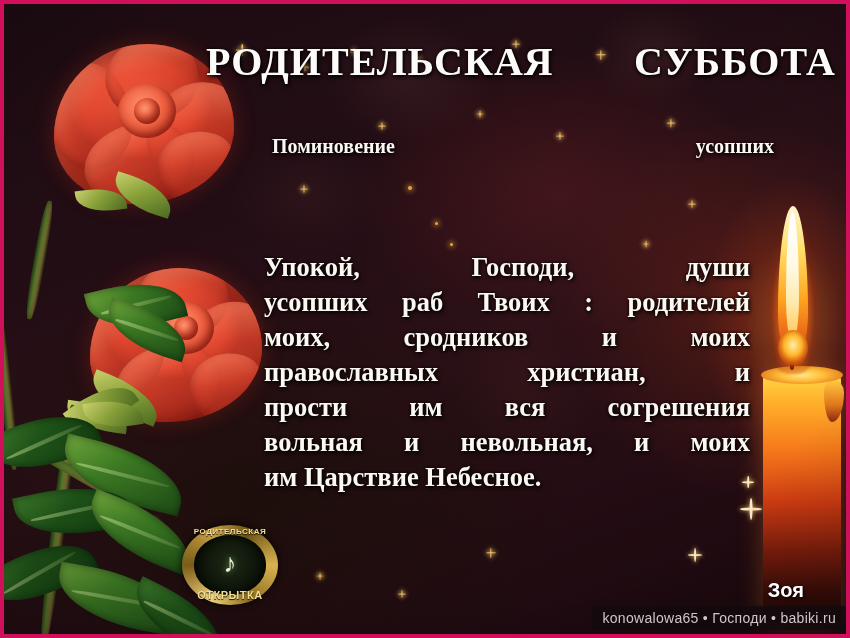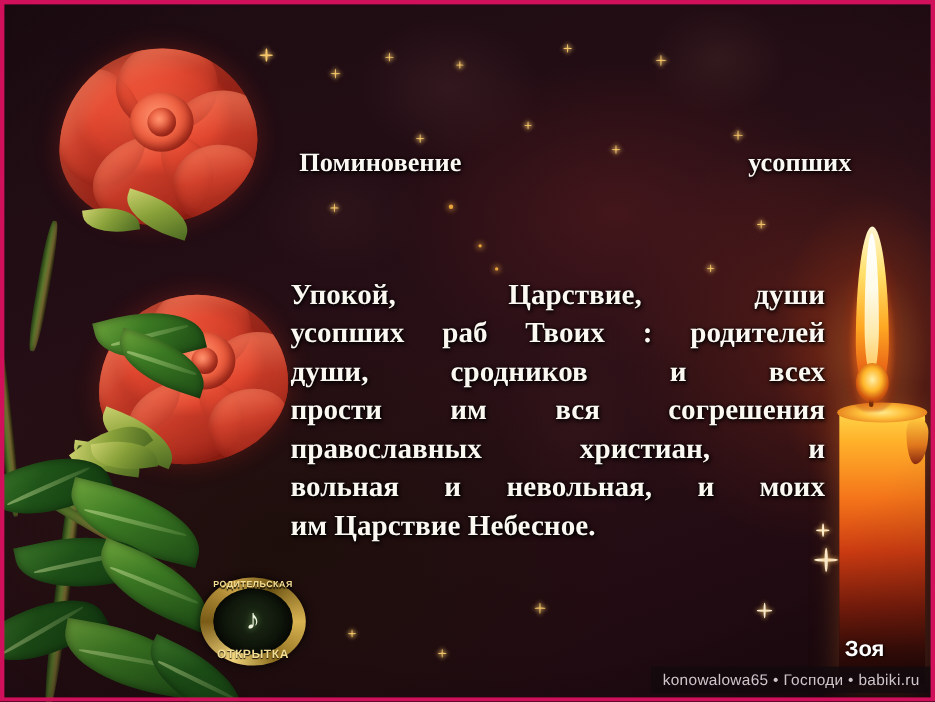--- a/index.html
+++ b/index.html
@@ -227,21 +227,21 @@
     text-align: justify;
     text-align-last: justify;
     text-shadow: 0 0 3px rgba(0,0,0,0.9), 1px 2px 4px rgba(0,0,0,0.95);
     z-index: 20;
     white-space: nowrap;
   }
   #subtitle {
     position: absolute;
     left: 272px; top: 135px;
     width: 502px;
-    font-size: 24px;
+    font-size: 20px;
     font-weight: bold;
     color: #fbf8f3;
     text-align: justify;
     text-align-last: justify;
     text-shadow: 0 0 3px rgba(0,0,0,0.9), 1px 2px 4px rgba(0,0,0,0.95);
     z-index: 20;
     white-space: nowrap;
   }
   #prayer {
     position: absolute;
@@ -449,28 +449,29 @@
   </div>
   <div class="leaf bright" style="left:56px;top:572px;width:124px;height:54px;transform:rotate(10deg);">
     <div class="vein"></div>
   </div>
   <div class="leaf" style="left:128px;top:596px;width:100px;height:44px;transform:rotate(26deg);">
     <div class="vein"></div>
   </div>
 
   <div id="vignette"></div>
 
+  <div id="title">РОДИТЕЛЬСКАЯ    СУББОТА</div>
   <div id="subtitle">Поминовение        усопших</div>
 
   <div id="prayer">
-    <div class="pline">Упокой, Царствие, души</div>
+    <div class="pline">Упокой, Господи, души</div>
     <div class="pline">усопших раб Твоих : родителей</div>
-    <div class="pline">души, сродников и всех</div>
+    <div class="pline">моих, сродников и моих</div>
+    <div class="pline">православных христиан, и</div>
     <div class="pline">прости им вся согрешения</div>
-    <div class="pline">православных христиан, и</div>
     <div class="pline">вольная и невольная, и моих</div>
     <div class="pline last">им Царствие Небесное.</div>
   </div>
 
   <div id="logo">
     <div id="logo-ring"></div>
     <div id="logo-inner">
       <div id="logo-note">♪</div>
     </div>
     <div id="logo-top-text">РОДИТЕЛЬСКАЯ</div>

